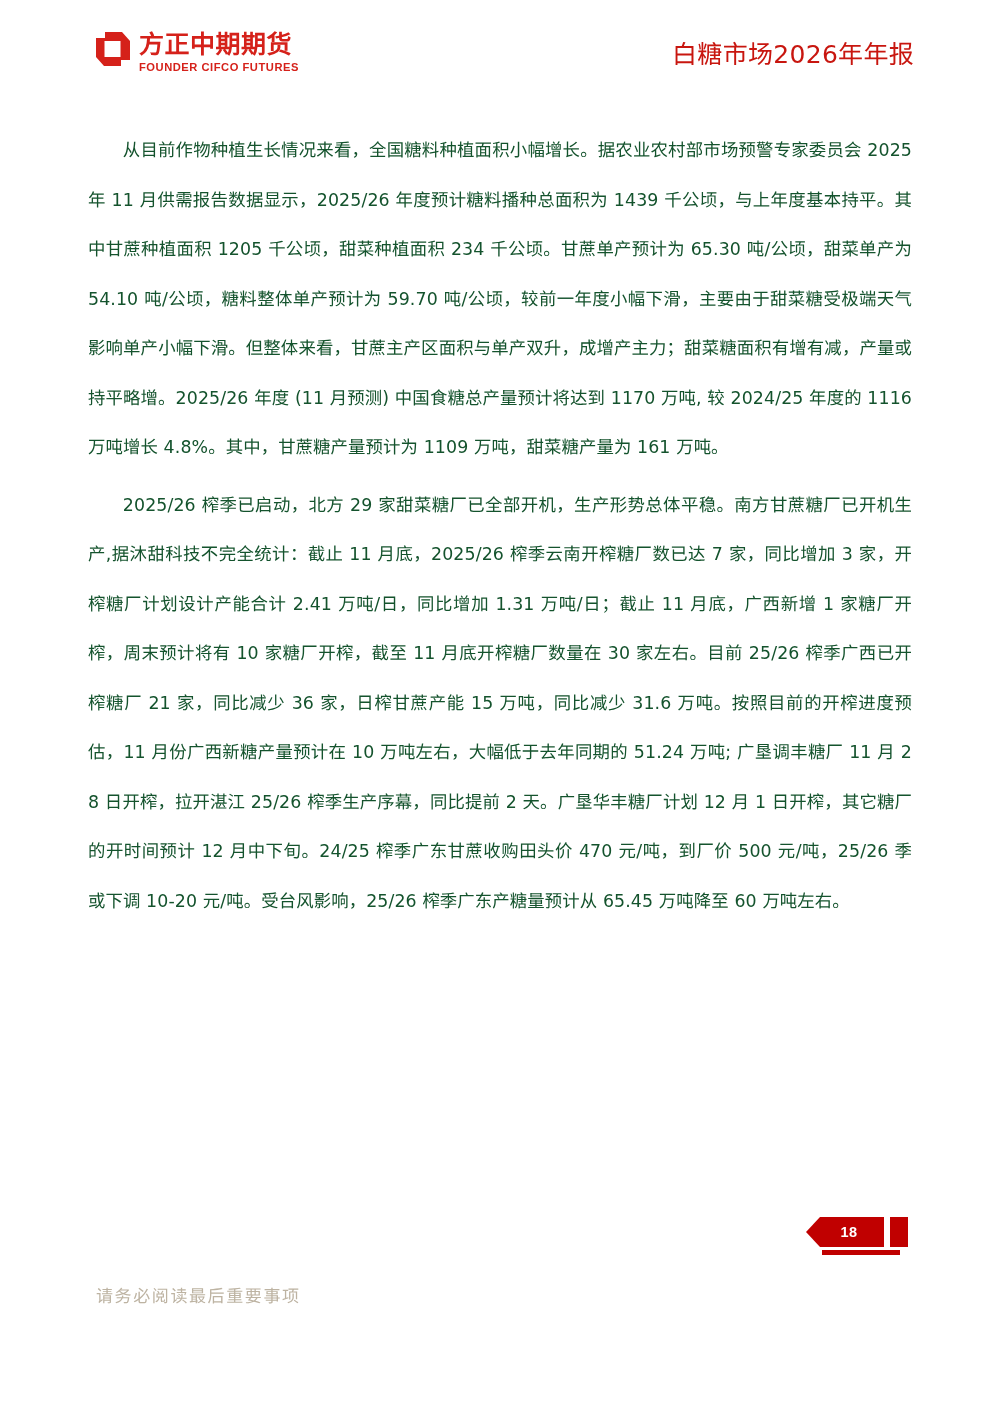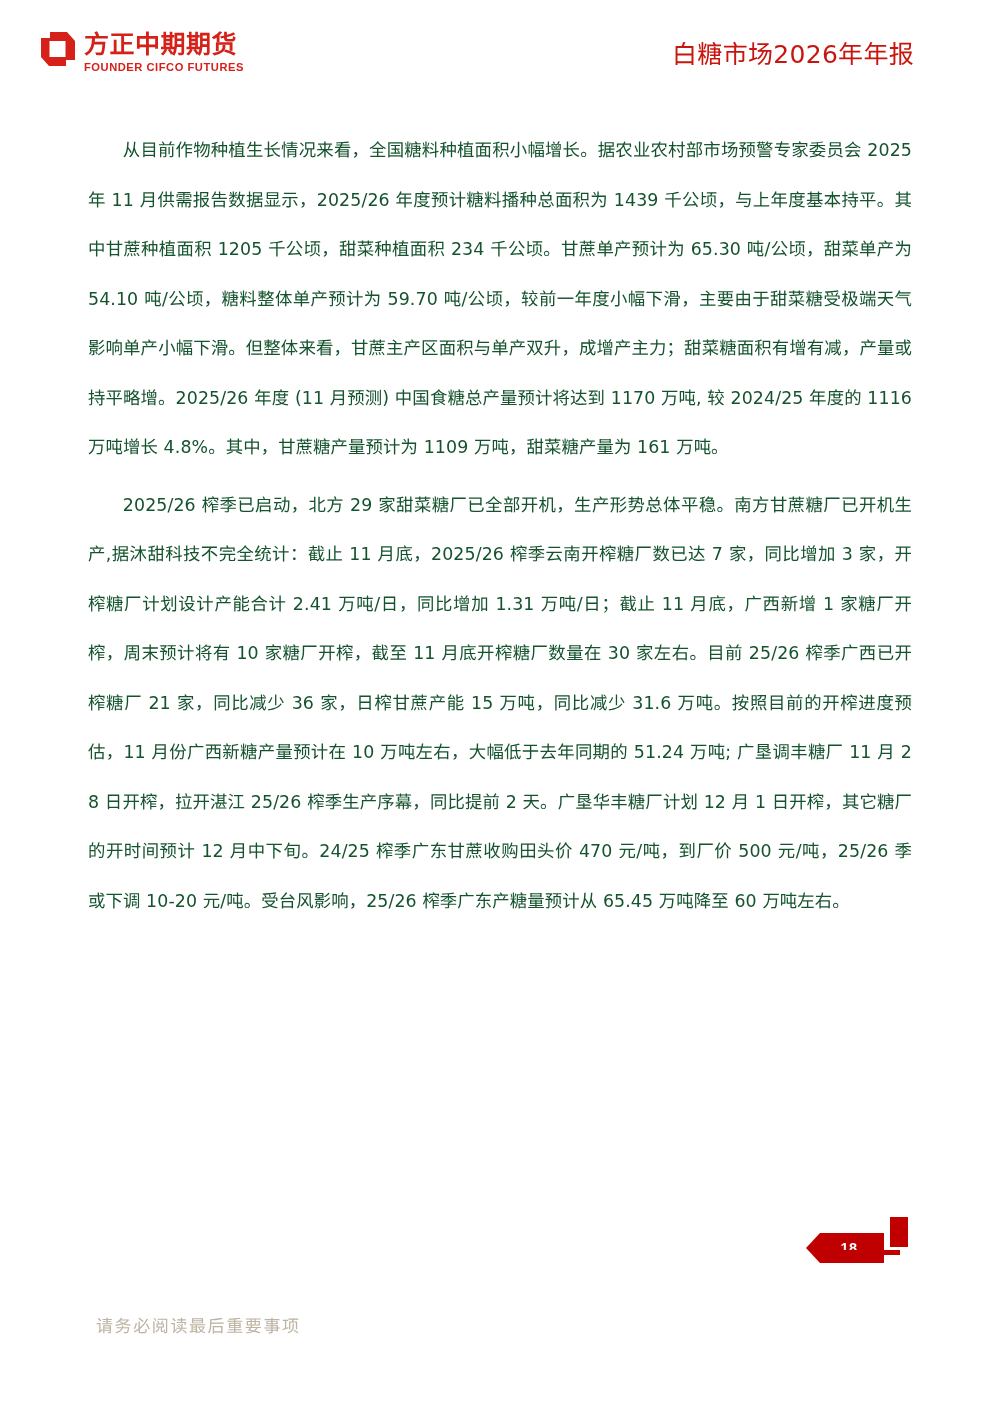--- a/index.html
+++ b/index.html
@@ -27,21 +27,21 @@
   .page-header {
     position: absolute;
     left: 0;
     top: 0;
     width: 992px;
     height: 104px;
     display: flex;
     align-items: center;
     justify-content: space-between;
     box-sizing: border-box;
-    padding: 0 78px 0 41px;
+    padding: 0 78px 0 96px;
   }
 
   .brand {
     display: flex;
     align-items: center;
     gap: 9px;
     margin-top: 2px;
   }
 
   .brand-mark {
@@ -120,21 +120,20 @@
     position: absolute;
     left: 0;
     top: 0;
     width: 78px;
     height: 30px;
     background: #C00000;
     clip-path: polygon(0% 50%, 14px 0%, 100% 0%, 100% 100%, 14px 100%);
     display: flex;
     align-items: center;
     justify-content: center;
-    margin-top: 16px;
   }
   .pn-num {
     font-family: "Liberation Sans", sans-serif;
     font-size: 14.5px;
     font-weight: 700;
     color: #ffffff;
     letter-spacing: 0.5px;
     padding-left: 8px;
   }
   .pn-block {
@@ -150,21 +149,21 @@
     left: 16px;
     top: 33px;
     width: 78px;
     height: 5px;
     background: #C00000;
   }
 
   .footer-note {
     position: absolute;
     left: 96px;
-    top: 1312px;
+    top: 1282px;
     font-family: "DejaVu Serif", "Liberation Serif", serif;
     font-size: 17px;
     color: #BDB3A2;
     letter-spacing: 1.6px;
     white-space: nowrap;
   }
 </style>
 </head>
 <body>
 

